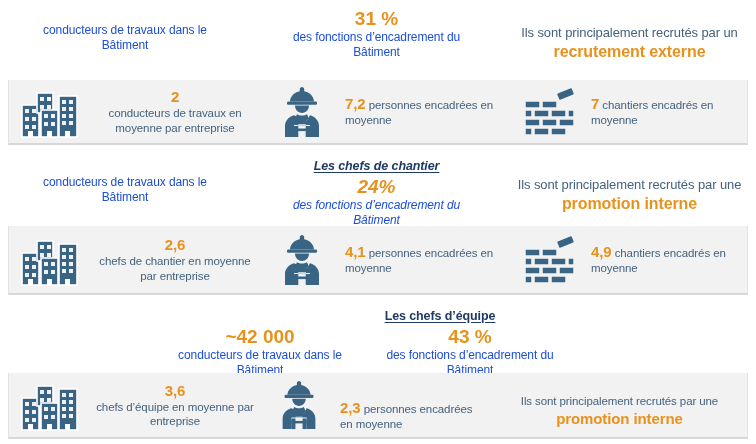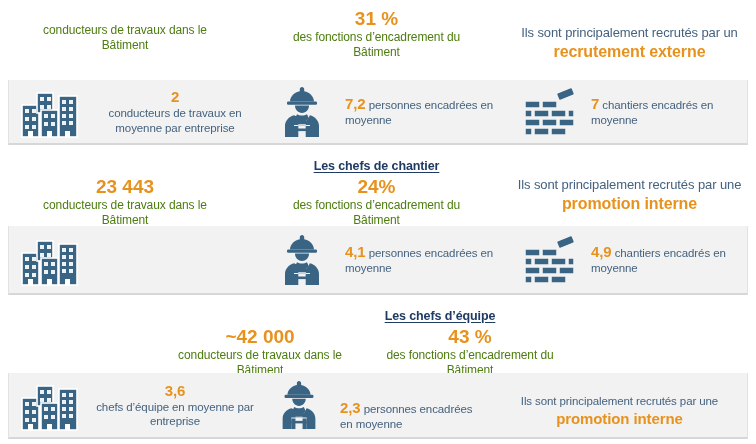--- a/index.html
+++ b/index.html
@@ -53,21 +53,21 @@
   }
   .big-number {
     font-size: 19px;
     font-weight: bold;
     color: #e8921e;
     line-height: 23px;
     letter-spacing: 0px;
   }
   .sub-text {
     font-size: 12px;
-    color: #4d7c0f;
+    color: #1d4ed8;
     line-height: 15px;
     letter-spacing: -0.1px;
   }
   .recruit-lead {
     font-size: 13px;
     color: #44627f;
     line-height: 16px;
     letter-spacing: -0.1px;
   }
   .recruit-strong {
@@ -266,24 +266,23 @@
     </div>
   </div>
 
   <div class="divider"></div>
 
   <div class="section">
 
     <div class="stat-row" style="height:75px;padding-top:8px;">
       <div class="stat-col" style="width:250px;">
         <div class="spacer-title"></div>
-        <div class="big-number">23 443</div>
         <div class="sub-text" style="padding:0 32px;">conducteurs de travaux dans le Bâtiment</div>
       </div>
-      <div class="stat-col" style="width:253px;">
+      <div class="stat-col" style="width:253px;font-style:italic;">
         <div class="sec-title">Les chefs de chantier</div>
         <div class="big-number">24%</div>
         <div class="sub-text" style="padding:0 18px;">des fonctions d’encadrement du Bâtiment</div>
       </div>
       <div class="stat-col" style="width:253px;padding-top:18px;">
         <div class="recruit-lead" style="padding:0 8px;">Ils sont principalement recrutés par une</div>
         <div class="recruit-strong">promotion interne</div>
       </div>
     </div>
 
@@ -321,20 +320,24 @@
               <rect x="41" y="35" width="4" height="4"></rect>
                 <rect x="48" y="35" width="4" height="4"></rect>
             </g>
             <g fill="#ffffff">
               <rect x="7" y="45" width="5" height="6"></rect>
               <rect x="26" y="45" width="5" height="6"></rect>
               <rect x="44" y="45" width="5" height="6"></rect>
             </g>
           </svg>
         </div>
+        <div class="band-text" style="width:168px;">
+          <span class="band-num block">2,6</span>
+          <span>chefs de chantier en moyenne par entreprise</span>
+        </div>
       </div>
 
       <div class="band-cell" style="width:248px;">
         <div class="icon-wrap" style="width:78px;">
           <svg width="54" height="54" viewBox="0 0 54 54" aria-hidden="true">
             <g fill="#3a6484">
               <path d="M27 2c-1.2 0-2.2 1-2.2 2.2v2.1C19.4 7.2 15.3 11.4 15 16.4h24c-.3-5-4.4-9.2-9.8-10.1V4.2C29.2 3 28.2 2 27 2z"></path>
               <rect x="12" y="16.4" width="30" height="3.4" rx="1.2"></rect>
               <path d="M20 20.6c0 4.1 3.1 7.4 7 7.4s7-3.3 7-7.4z"></path>
               <path d="M27 30.5c-1.9 0-3.6-.5-5-1.3l-2.1 4.6 3.3 2.2-1 3.2h9.6l-1-3.2 3.3-2.2-2.1-4.6c-1.4.8-3.1 1.3-5 1.3z"></path>

